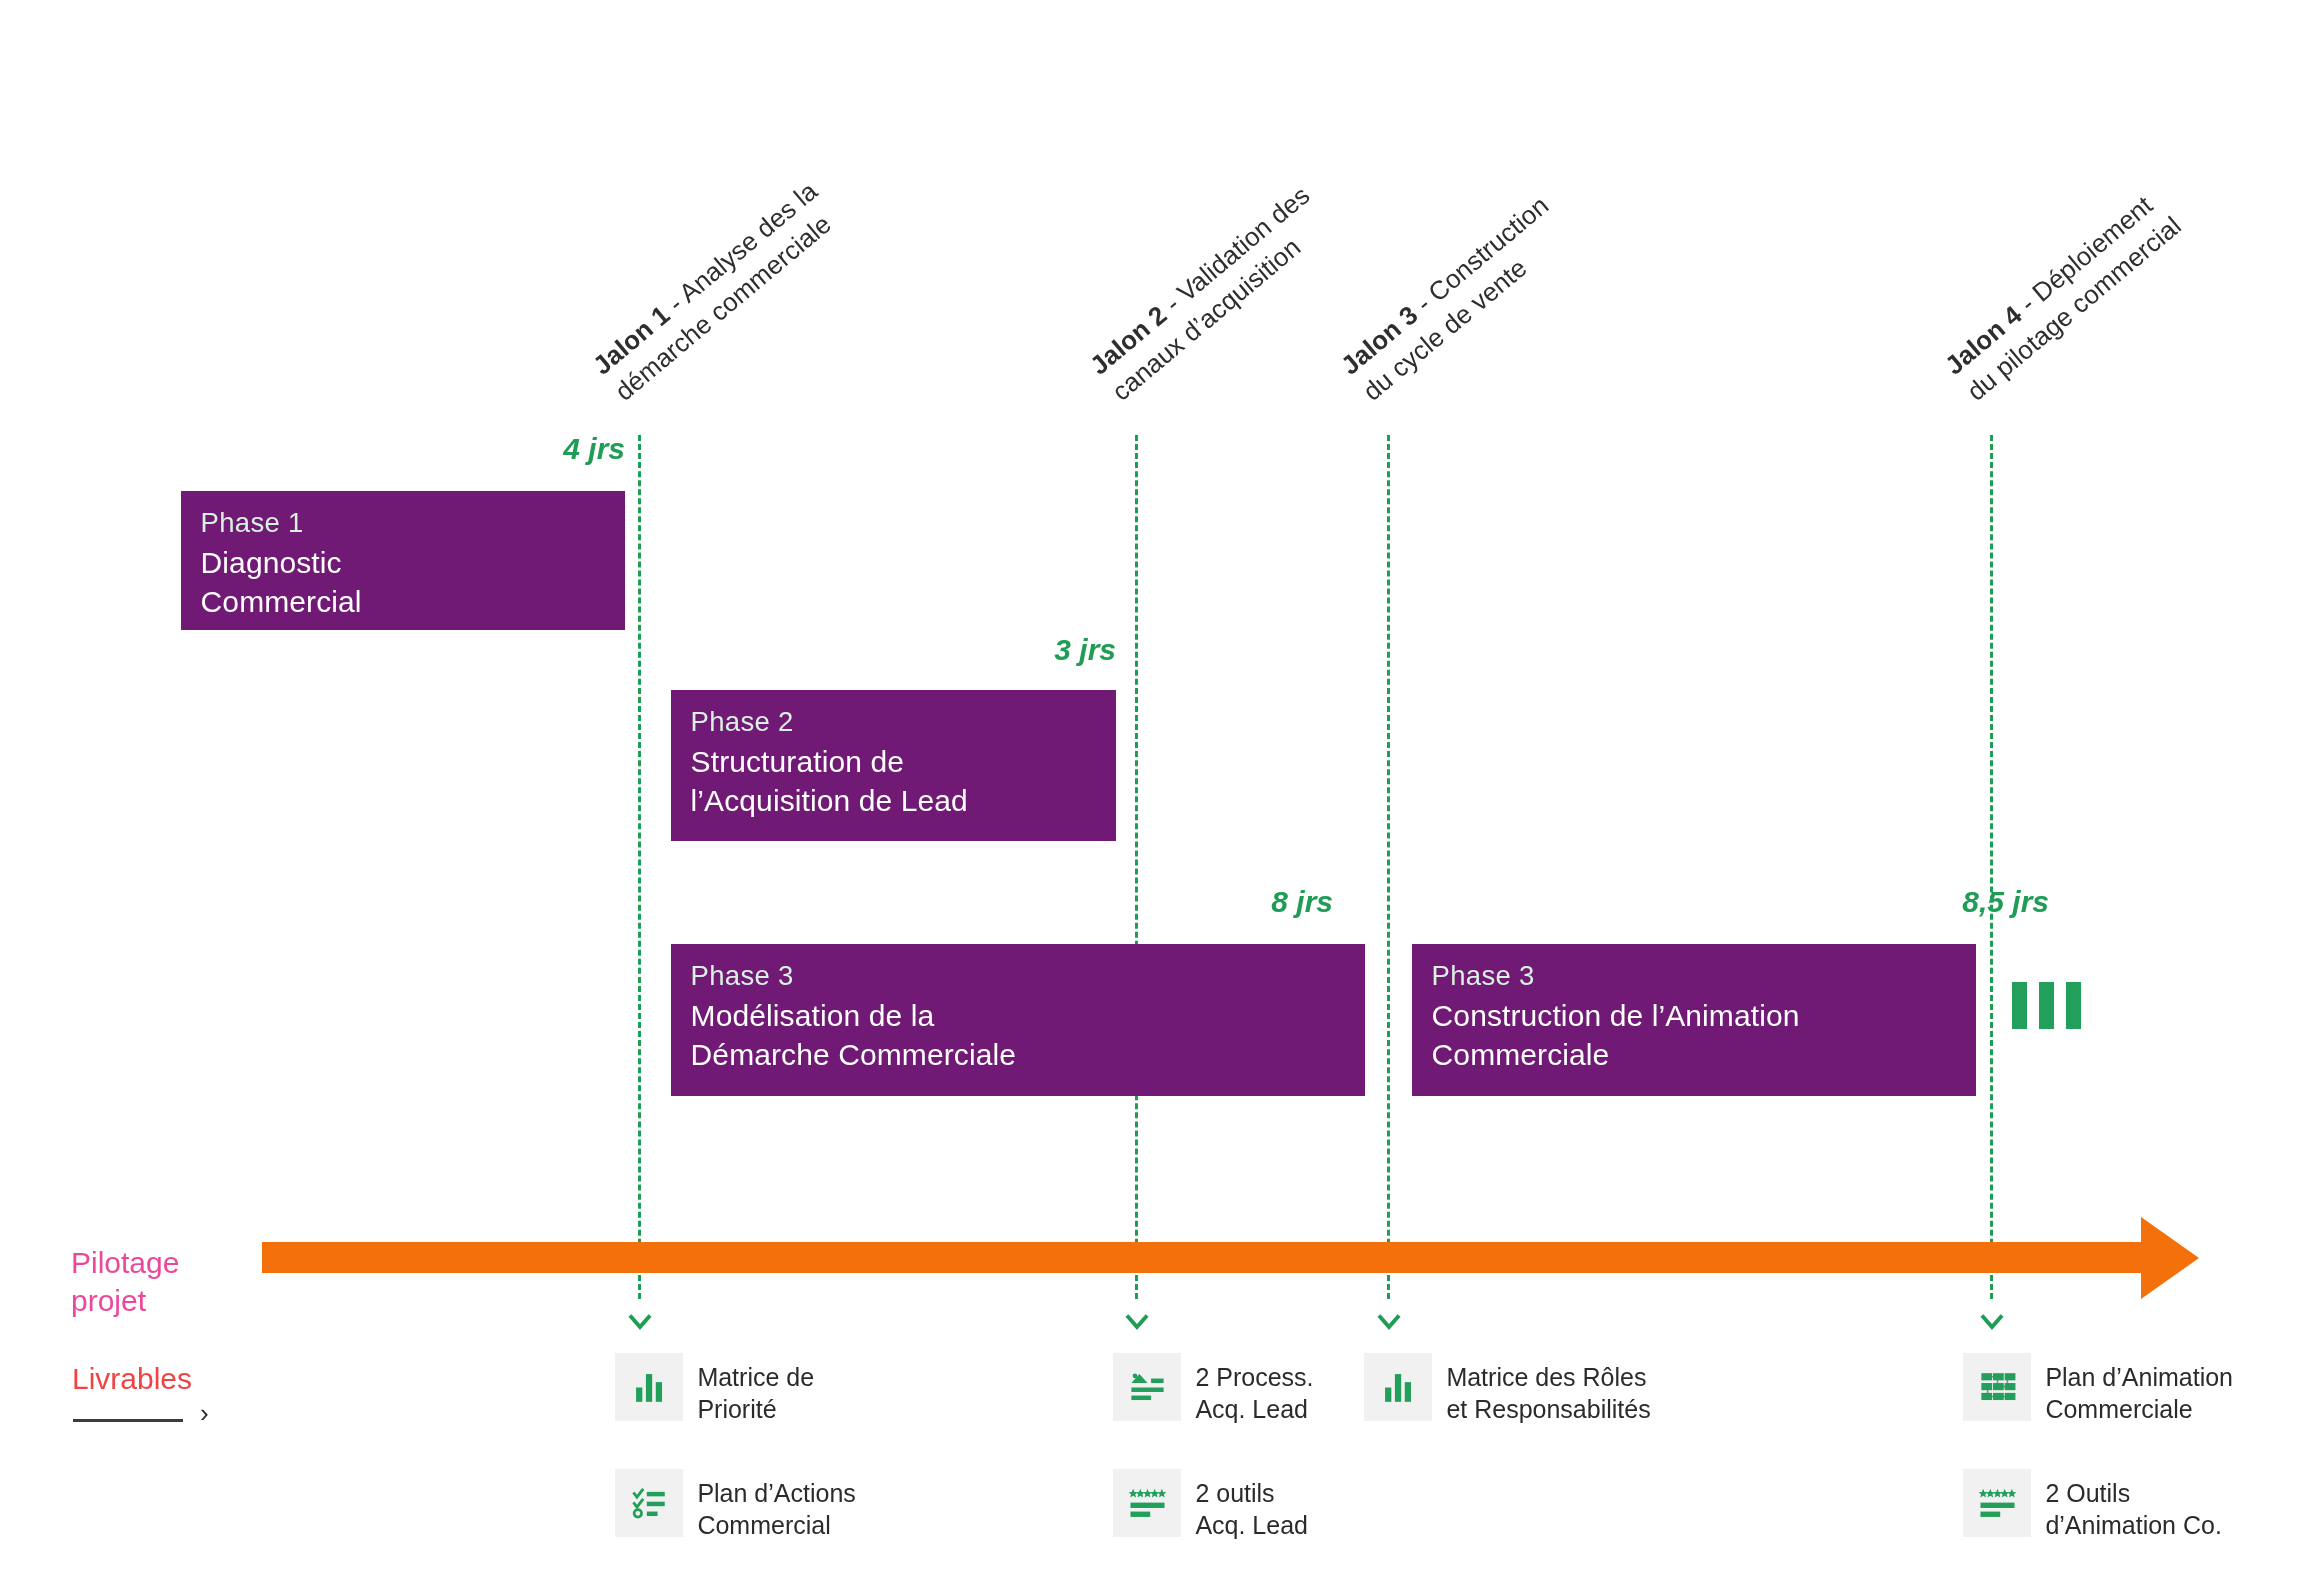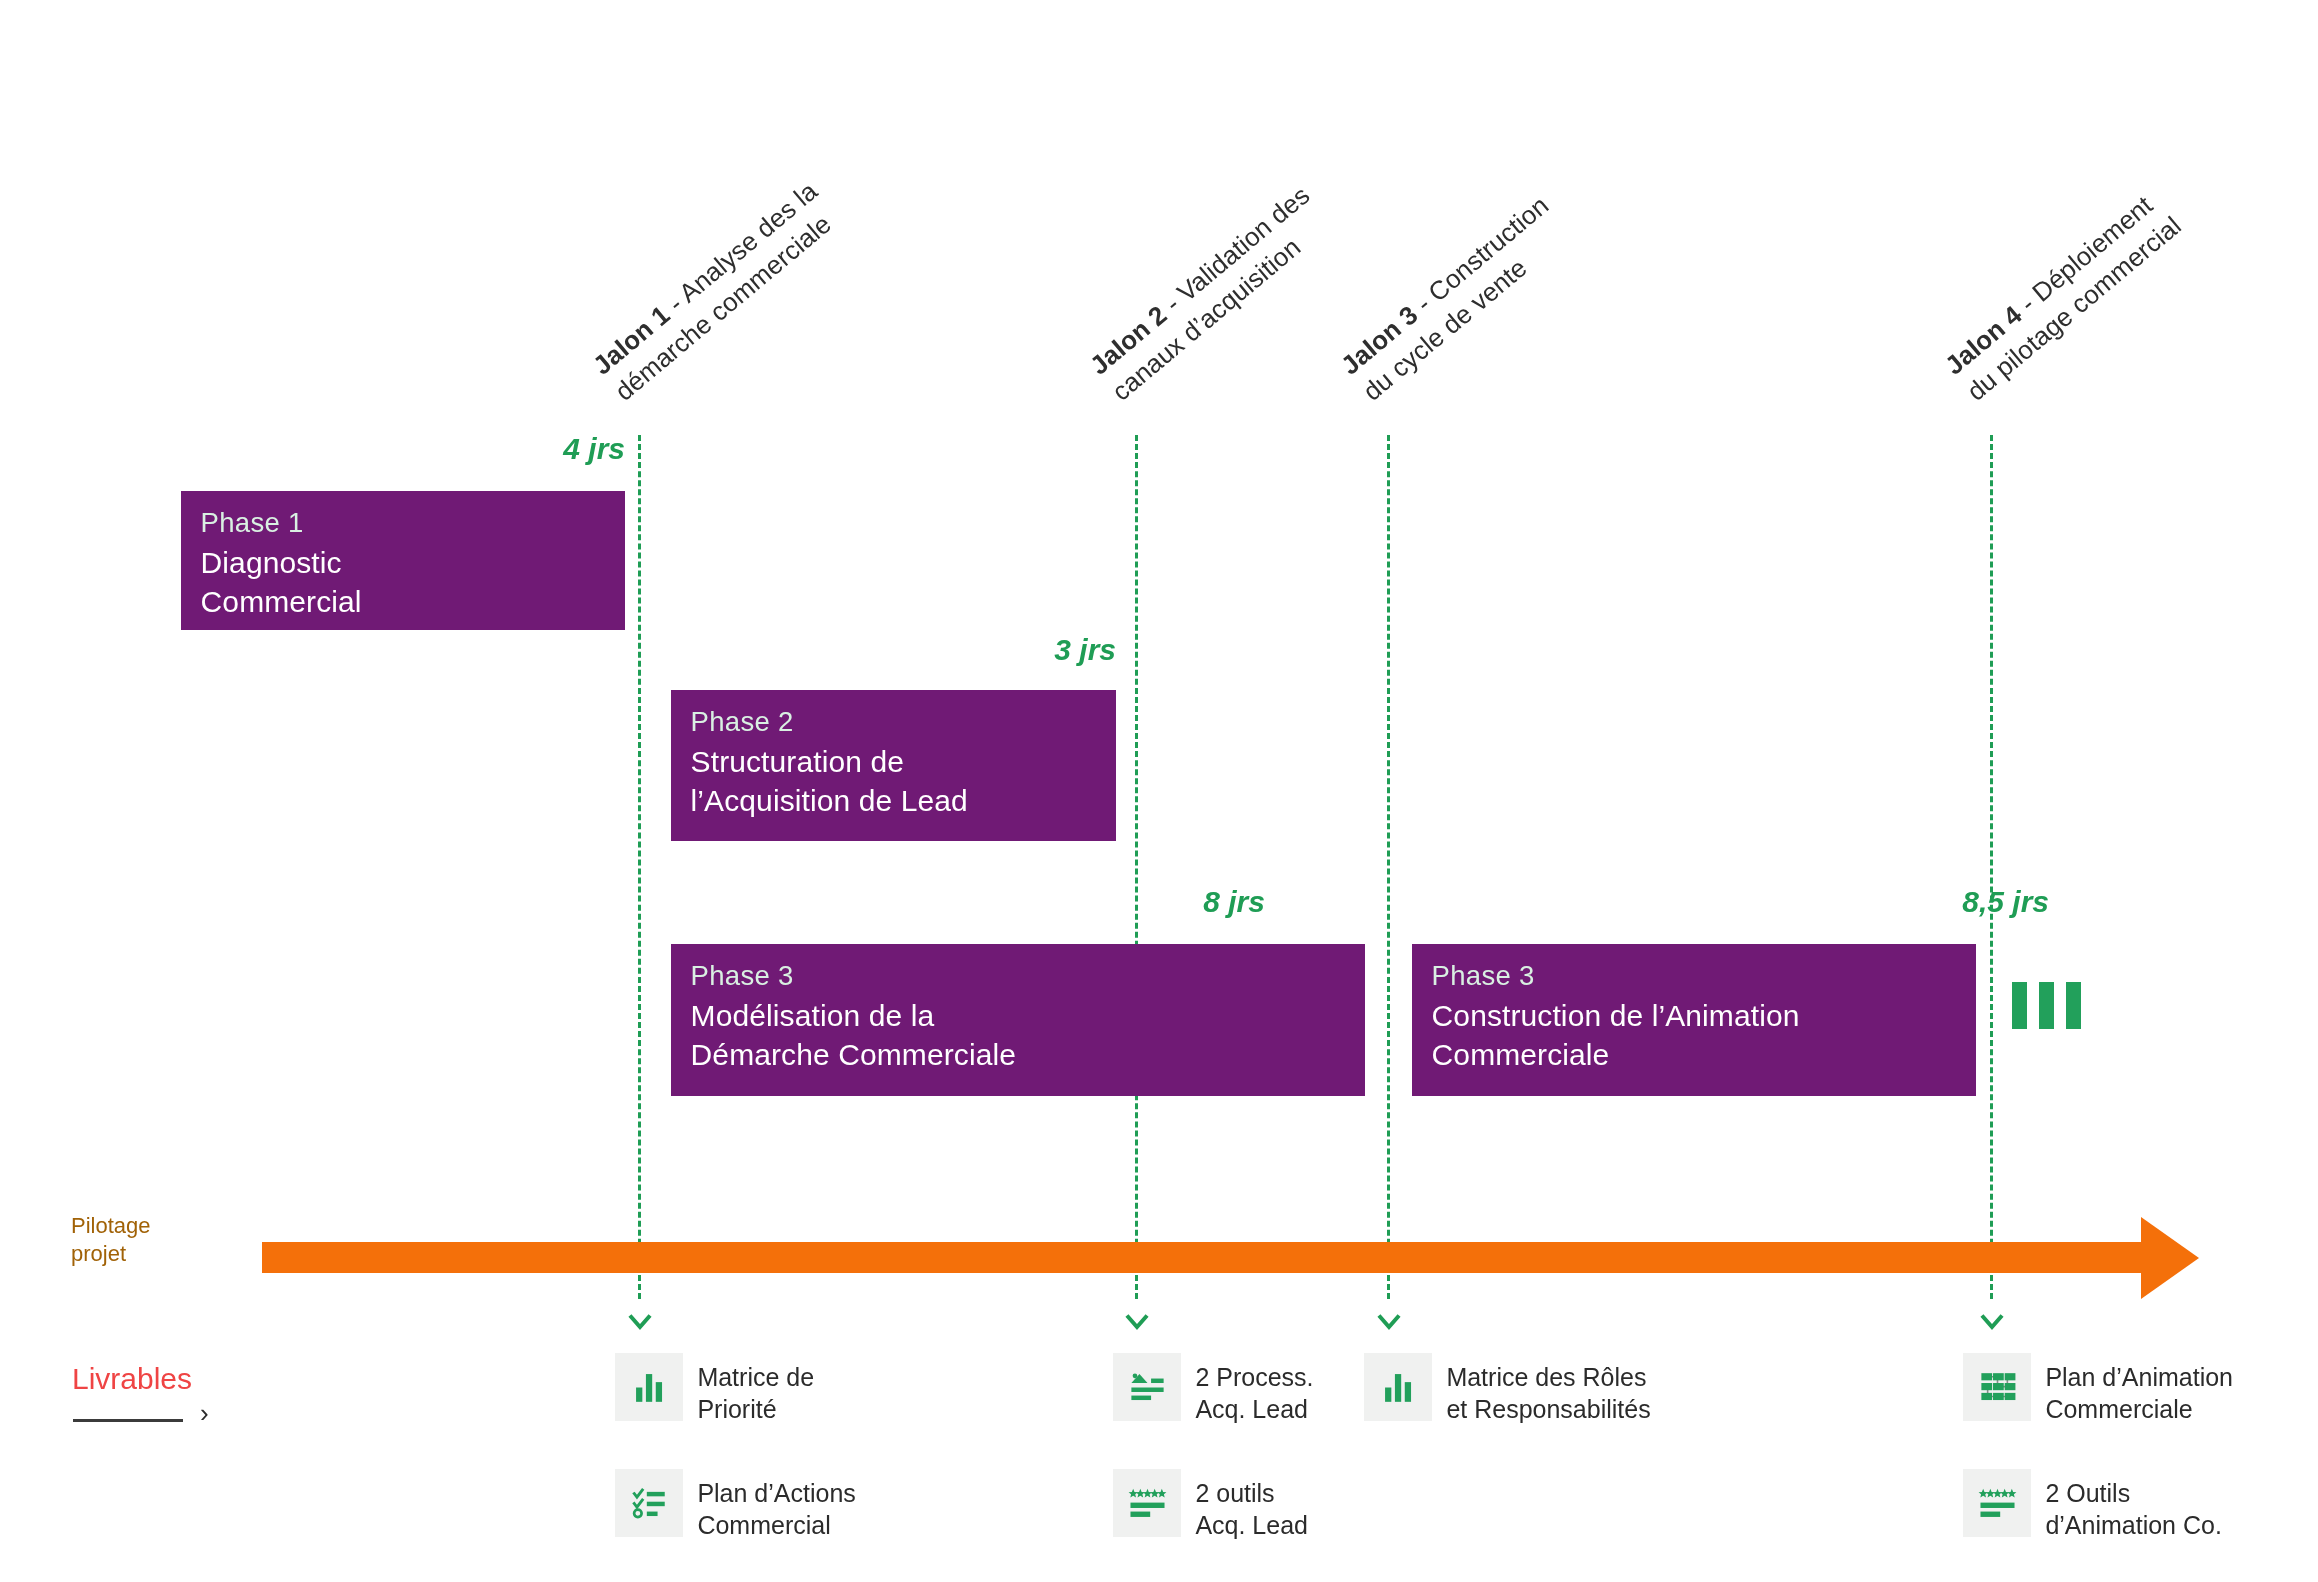--- a/index.html
+++ b/index.html
@@ -90,24 +90,25 @@
   .trail i {
     display: block;
     width: 15px;
     height: 47px;
     background: #22a05b;
   }
 
   
   .pilotage-label {
     position: absolute;
-    color: #a16207;
-    font-size: 22px;
+    color: #ec4899;
+    font-size: 30px;
     line-height: 1.28;
     white-space: pre-line;
+    margin-top: 32px;
   }
   .arrow-shaft {
     position: absolute;
     background: #f4700a;
   }
   .arrow-head {
     position: absolute;
     width: 0; height: 0;
     border-top: 41px solid transparent;
     border-bottom: 41px solid transparent;
@@ -190,21 +191,21 @@
       <div class="ph-index">Phase 2</div>
       <div class="ph-title">Structuration de
 l’Acquisition de Lead</div>
     </div>
     <div class="dur" style="left: 854px; width: 262px; top: 633px;">3 jrs</div>
     <div class="phase-bar" style="left: 671px; top: 944px; width: 694px; height: 152px;">
       <div class="ph-index">Phase 3</div>
       <div class="ph-title">Modélisation de la
 Démarche Commerciale</div>
     </div>
-    <div class="dur" style="left: 1103px; width: 262px; top: 885px; text-align: center;">8 jrs</div>
+    <div class="dur" style="left: 1071px; width: 262px; top: 885px;">8 jrs</div>
     <div class="phase-bar" style="left: 1412px; top: 944px; width: 564px; height: 152px;">
       <div class="ph-index">Phase 3</div>
       <div class="ph-title">Construction de l’Animation
 Commerciale</div>
     </div>
     <div class="dur" style="left: 1787px; width: 262px; top: 885px;">8,5 jrs</div>
     <div class="trail" style="left: 2012px; top: 982px;">
       <i></i>
       <i></i>
       <i></i>

